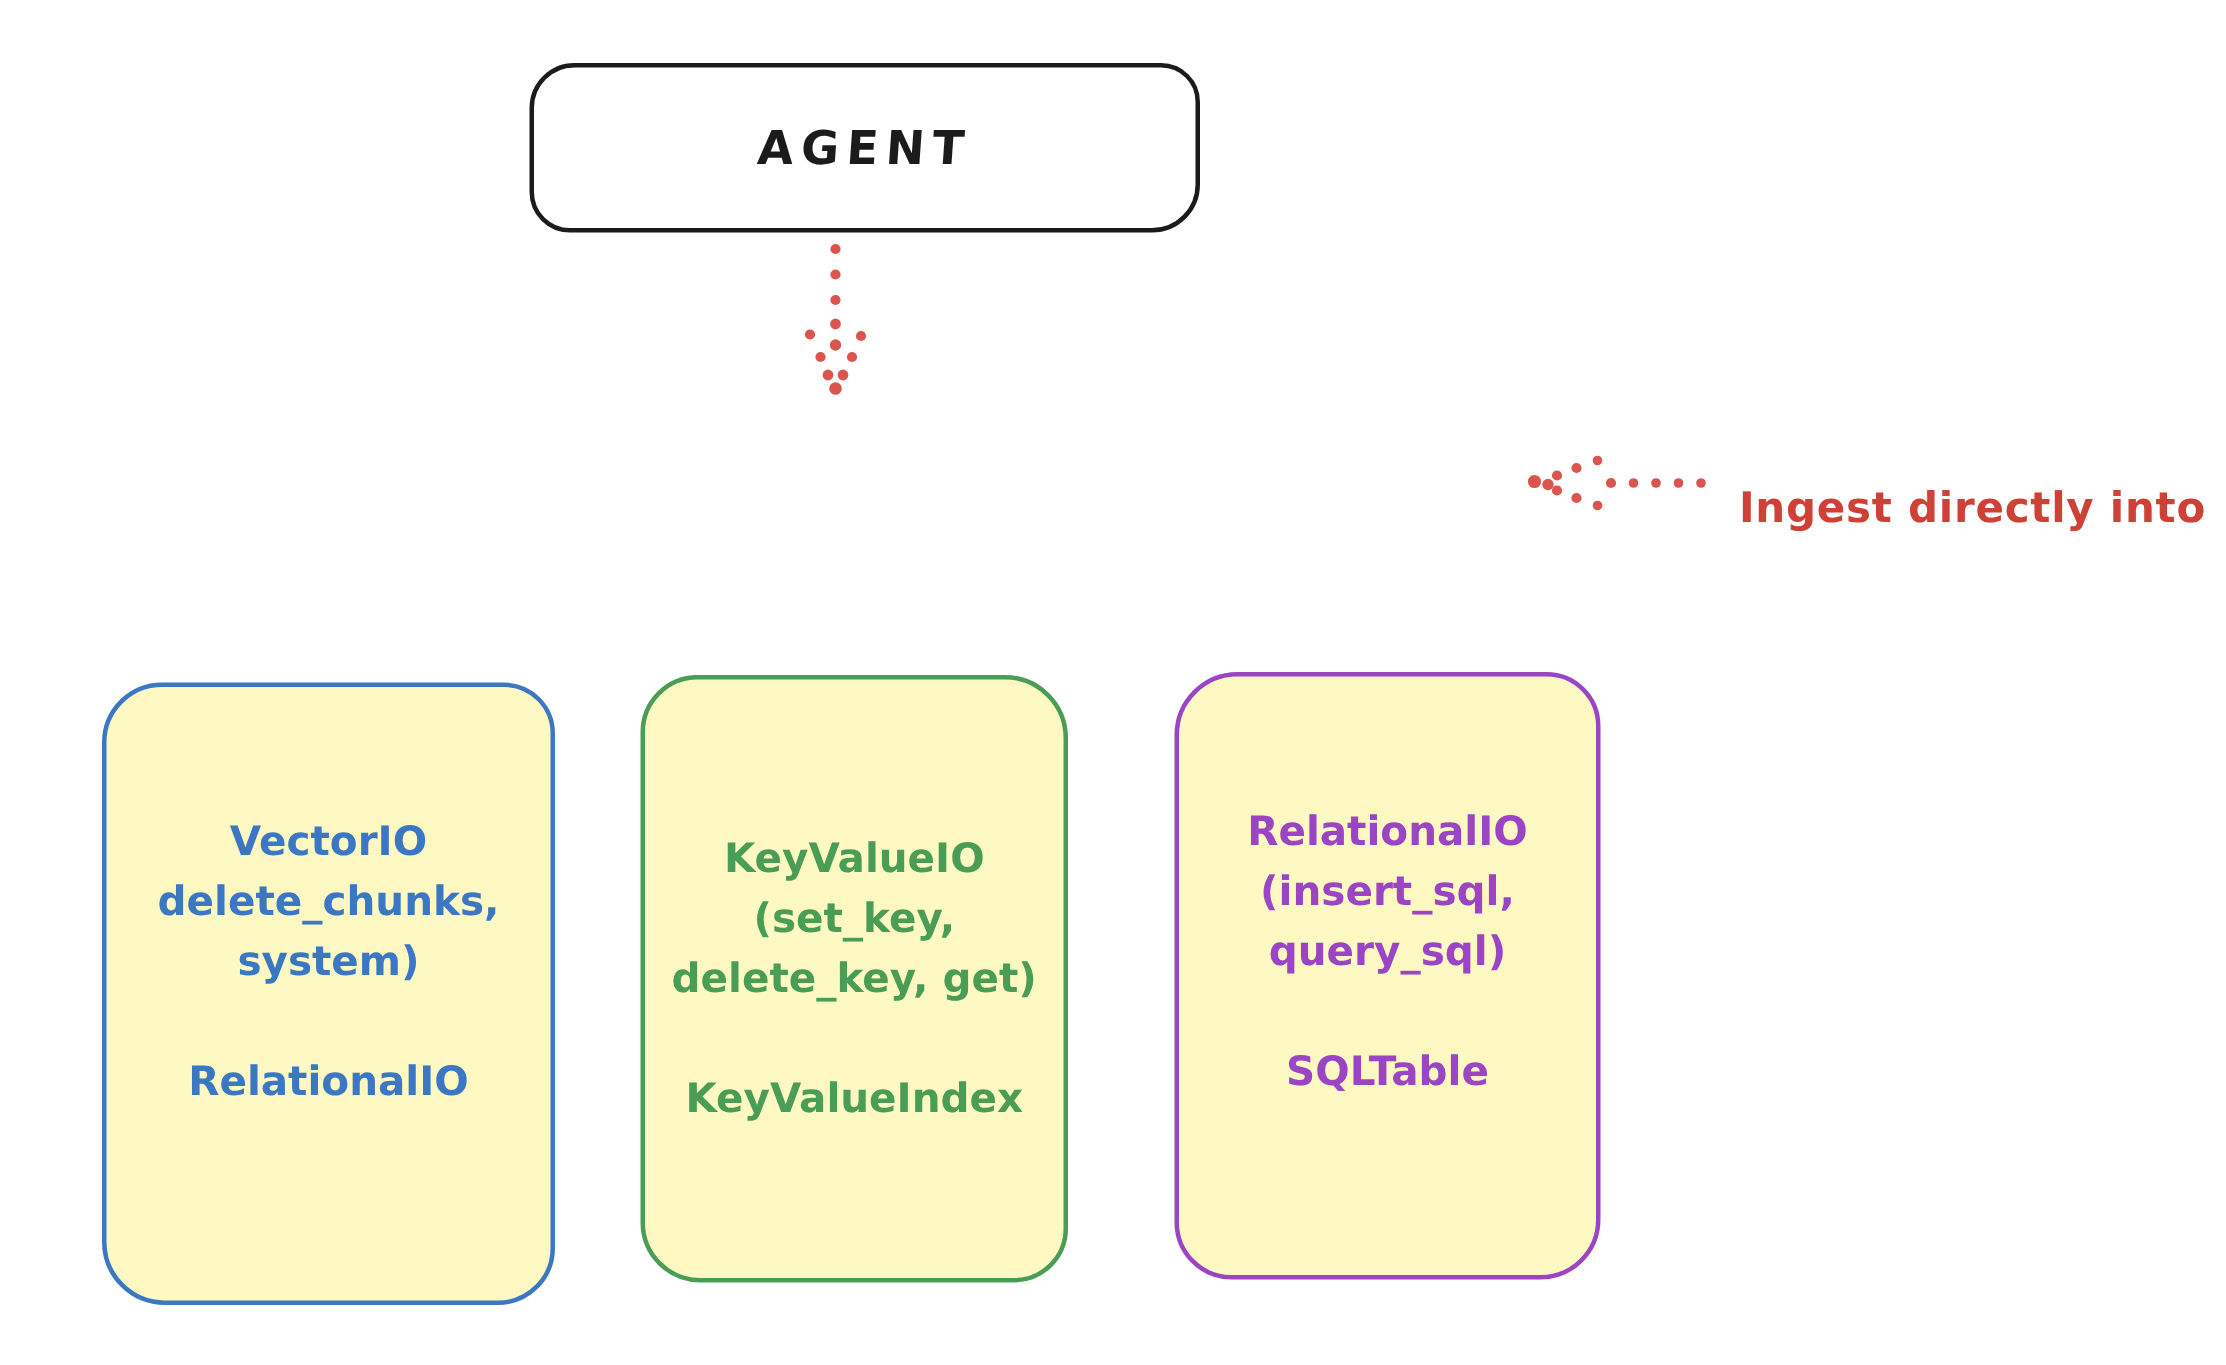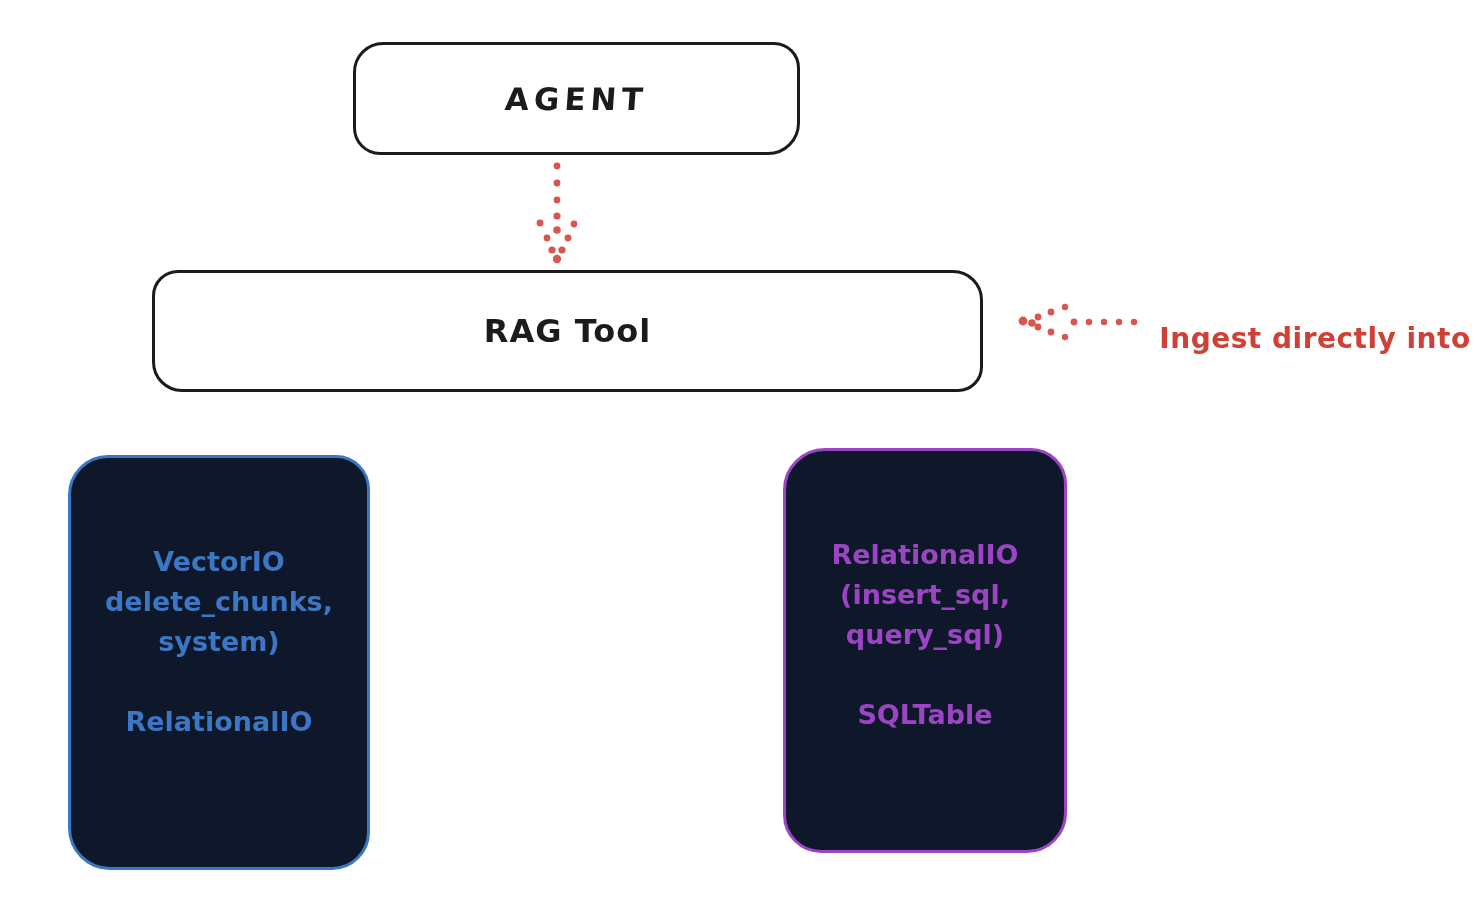--- a/index.html
+++ b/index.html
@@ -57,21 +57,21 @@
     color: #cf4036;
     font-size: 28px; font-weight: bold;
     line-height: 41px;
     letter-spacing: 0.5px;
     margin-top: 40px;
   }
 
   
   .io-box {
     position: absolute;
-    background: #0f172a;
+    background: #fef9c3;
     display: flex;
     flex-direction: column;
     align-items: center;
     text-align: center;
     font-weight: bold;
     font-size: 27px;
     line-height: 40px;
   }
   .io-box .title-lines { }
   .io-box .index-label { margin-top: 40px; }
@@ -117,23 +117,20 @@
       <circle cx="47" cy="64" r="3.4"></circle>
       <circle cx="30" cy="70" r="3.8"></circle>
       <circle cx="20" cy="78" r="3.4"></circle>
       <circle cx="41" cy="78" r="3.4"></circle>
       <circle cx="25" cy="90" r="3.6"></circle>
       <circle cx="35" cy="90" r="3.6"></circle>
       <circle cx="30" cy="99" r="4.2"></circle>
     </g>
   </svg>
 
-  <div class="sketch-box ragtool-box">
-    <span class="ragtool-label">RAG Tool</span>
-  </div>
 
   <svg class="arrow-svg arrow-left" width="125" height="45" viewBox="0 0 125 45">
     <g fill="#da554d">
       <circle cx="121" cy="22" r="3.2"></circle>
       <circle cx="106" cy="22" r="3.2"></circle>
       <circle cx="91" cy="22" r="3.2"></circle>
       <circle cx="76" cy="22" r="3.2"></circle>
       <circle cx="61" cy="22" r="3.4"></circle>
       <circle cx="52" cy="7" r="3.2"></circle>
       <circle cx="38" cy="12" r="3.4"></circle>
@@ -152,20 +149,28 @@
 
   <div class="io-box vector-box">
     <div class="title-lines">
       <div>VectorIO</div>
       <div>delete_chunks,</div>
       <div>system)</div>
     </div>
     <div class="index-label">RelationalIO</div>
   </div>
 
+  <div class="io-box keyvalue-box">
+    <div class="title-lines">
+      <div>KeyValueIO</div>
+      <div>(set_key,</div>
+      <div>delete_key, get)</div>
+    </div>
+    <div class="index-label">KeyValueIndex</div>
+  </div>
 
   <div class="io-box relational-box">
     <div class="title-lines">
       <div>RelationalIO</div>
       <div>(insert_sql,</div>
       <div>query_sql)</div>
     </div>
     <div class="index-label">SQLTable</div>
   </div>
 

